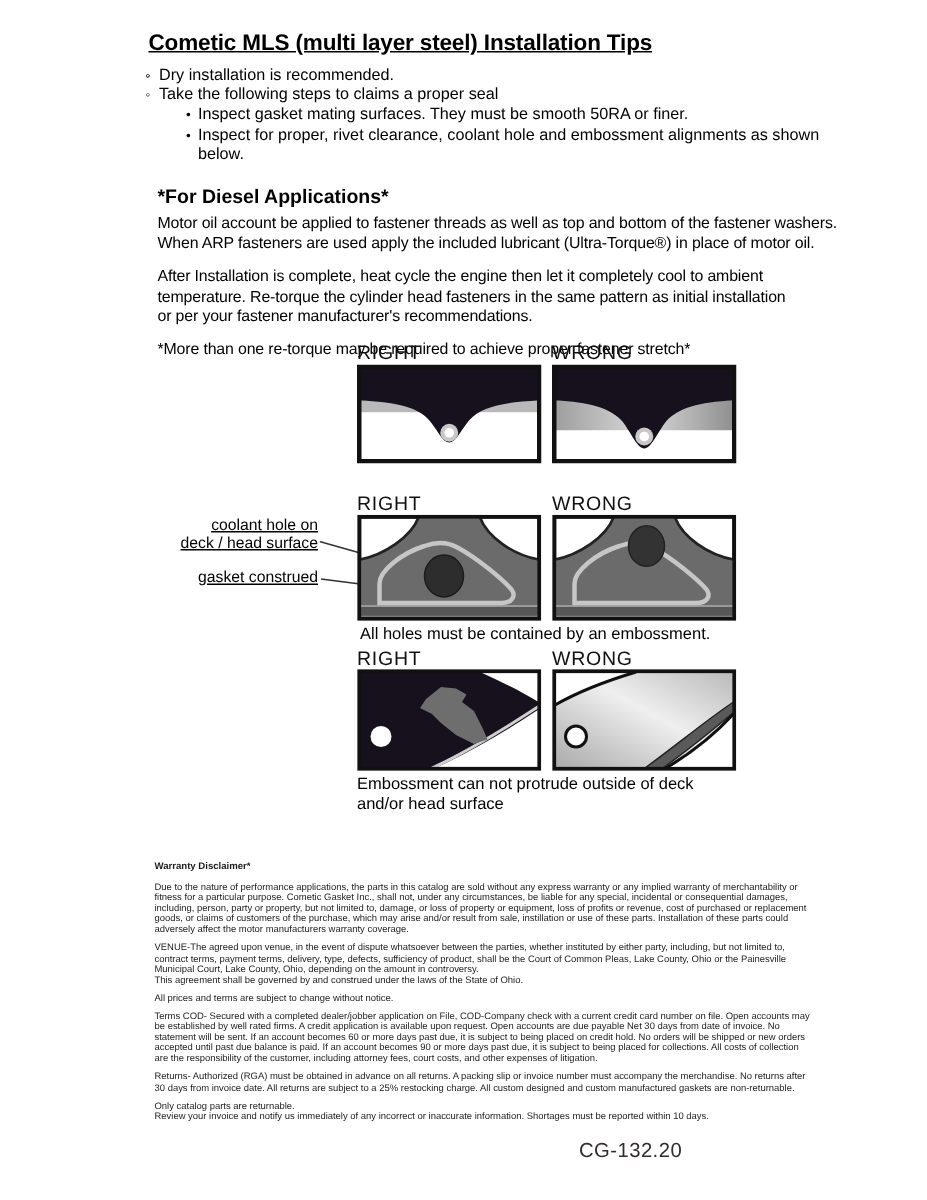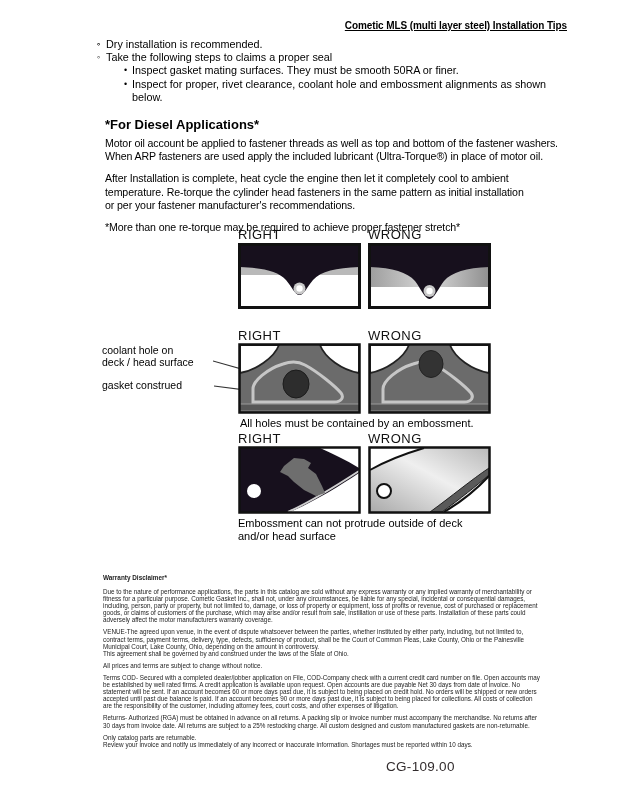--- a/index.html
+++ b/index.html
@@ -1,38 +1,38 @@
 <!DOCTYPE html>
 <html><head>
 <meta charset="utf-8">
 <style>
   html,body{margin:0;padding:0;background:#fff;}
   .page{position:relative;width:618px;height:800px;background:#ffffff;overflow:hidden;
         font-family:"Liberation Sans",sans-serif;color:#000;}
   
   .col{position:absolute;left:97px;top:20px;width:470px;}
-  h1.title{font-size:10px;font-weight:bold;margin:0 0 7px 2px;letter-spacing:-0.1px;
-           text-decoration:underline;text-align:right;}
+  h1.title{font-size:15px;font-weight:bold;margin:0 0 7px 2px;letter-spacing:-0.1px;
+           text-decoration:underline;}
   ul.bullets{list-style:none;margin:0;padding:0;font-size:10.8px;line-height:13.2px;}
   ul.bullets>li{position:relative;padding-left:9px;}
   ul.bullets>li .ob{position:absolute;left:0;top:0;font-size:9px;}
   ul.subbullets{list-style:none;margin:0;padding:0 0 0 18px;}
   ul.subbullets>li{position:relative;padding-left:8px;}
   ul.subbullets>li .fb{position:absolute;left:0;top:0;font-size:9px;}
   h2.diesel{font-size:13px;font-weight:bold;margin:13px 0 5px 8px;}
   .para{font-size:10.6px;line-height:13.2px;margin:0 0 9px 8px;white-space:pre-line;
         letter-spacing:-0.1px;}
   
   .figlabel{position:absolute;width:123px;text-align:left;font-size:13px;
             letter-spacing:0.5px;color:#111;}
   .figbox{position:absolute;width:123px;}
   .figbox svg{display:block;}
   .caption{position:absolute;font-size:11px;line-height:12.5px;white-space:pre-line;color:#000;}
-  .sidelabel{position:absolute;font-size:10.5px;line-height:12px;
-             white-space:pre-line;color:#000;}
+  .sidelabel{position:absolute;text-align:right;font-size:10.5px;line-height:12px;
+             white-space:pre-line;color:#000;text-decoration:underline;}
   .leader{position:absolute;}
   
   .legal{position:absolute;left:103px;top:574px;width:497px;color:#1c1c1c;}
   .legal h3{font-size:6.4px;font-weight:bold;margin:0 0 7px 0;}
   .legal p{font-size:6.3px;line-height:7.1px;margin:0 0 5px 0;white-space:pre-line;}
   .legal p.tight{margin-bottom:0;}
   .pagenum{position:absolute;left:386px;top:759px;font-size:13.5px;color:#322c2d;
            letter-spacing:0.3px;}
 </style>
 </head>
@@ -194,15 +194,15 @@
 be established by well rated firms.  A credit application is available upon request.  Open accounts are due payable Net 30 days from date of invoice.  No
 statement will be sent.  If an account becomes 60 or more days past due, it is subject to being placed on credit hold.  No orders will be shipped or new orders
 accepted until past due balance is paid.  If an account becomes 90 or more days past due, it is subject to being placed for collections.  All costs of collection
 are the responsibility of the customer, including attorney fees, court costs, and other expenses of litigation.</p>
     <p>Returns- Authorized (RGA) must be obtained in advance on all returns.  A packing slip or invoice number must accompany the merchandise.  No returns after
 30 days from invoice date.  All returns are subject to a 25% restocking charge.  All custom designed and custom manufactured gaskets are non-returnable.</p>
     <p class="tight">Only catalog parts are returnable.</p>
     <p>Review your invoice and notify us immediately of any incorrect or inaccurate information.  Shortages must be reported within 10 days.</p>
   </div>
 
-  <div class="pagenum">CG-109.00</div>
+  <div class="pagenum">CG-132.20</div>
 
 </div>
 
 </body></html>

